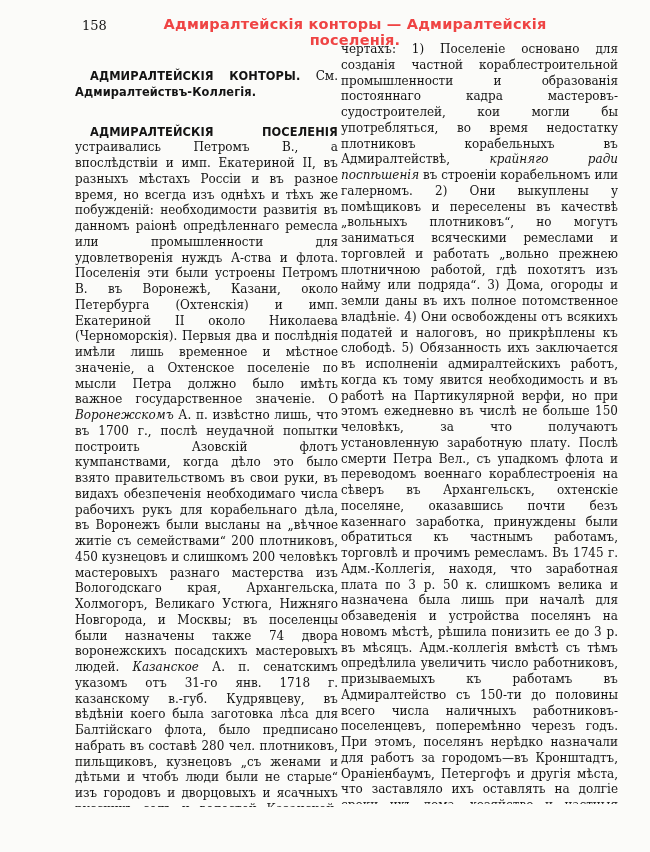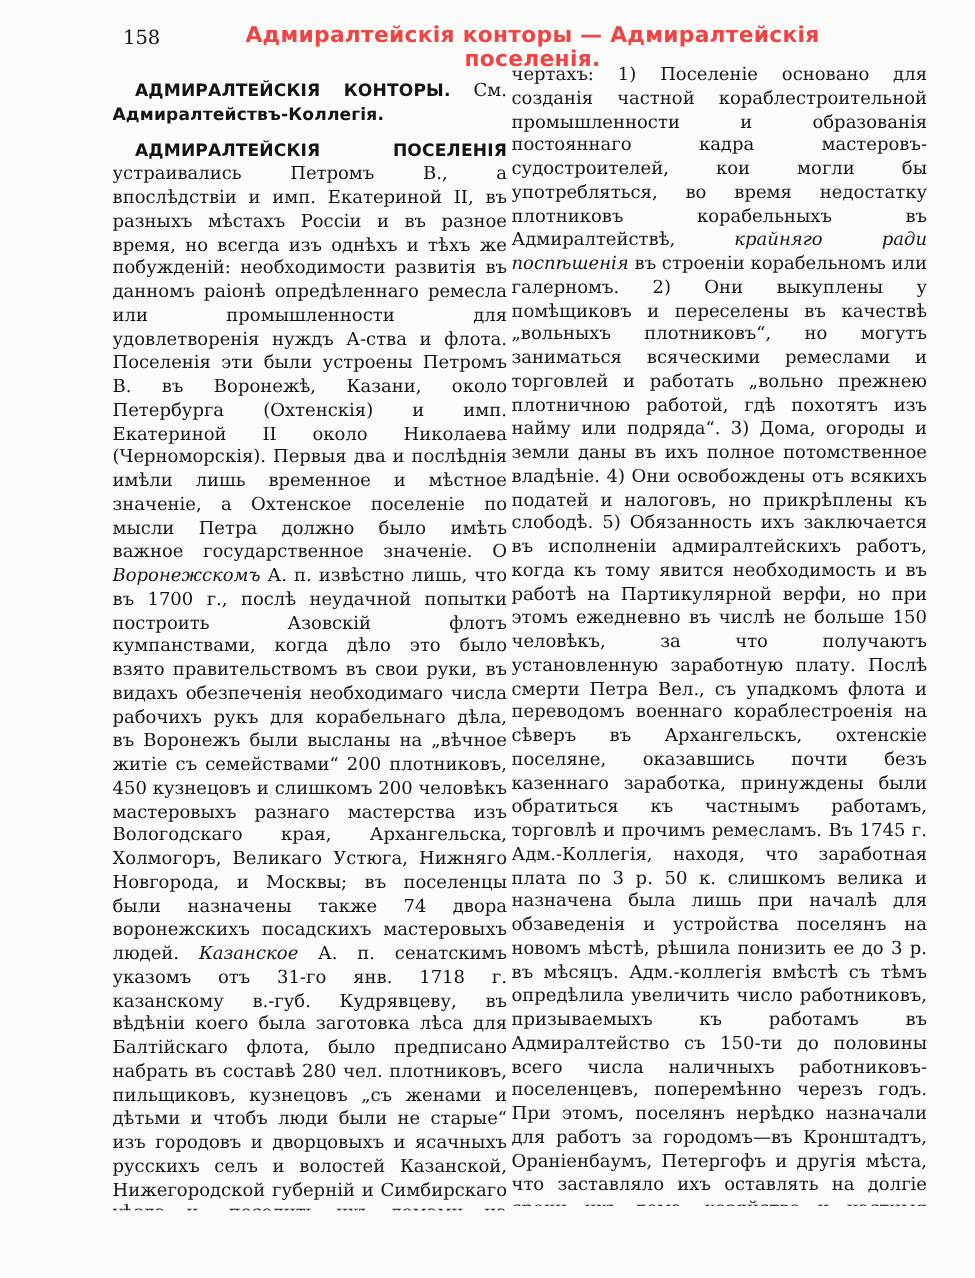--- a/index.html
+++ b/index.html
@@ -58,21 +58,21 @@
     width: 277px;
   }
   .para {
     margin: 0;
     text-align: justify;
   }
   .para.indent {
     text-indent: 15px;
   }
   .para.entry {
-    margin-top: 8px;
+    margin-top: 24px;
   }
   .seg-b {
     font-family: "DejaVu Sans", "Liberation Sans", sans-serif;
     font-weight: bold;
     font-size: 11.4px;
     letter-spacing: 0.1px;
   }
   .seg-i {
     font-style: italic;
   }

